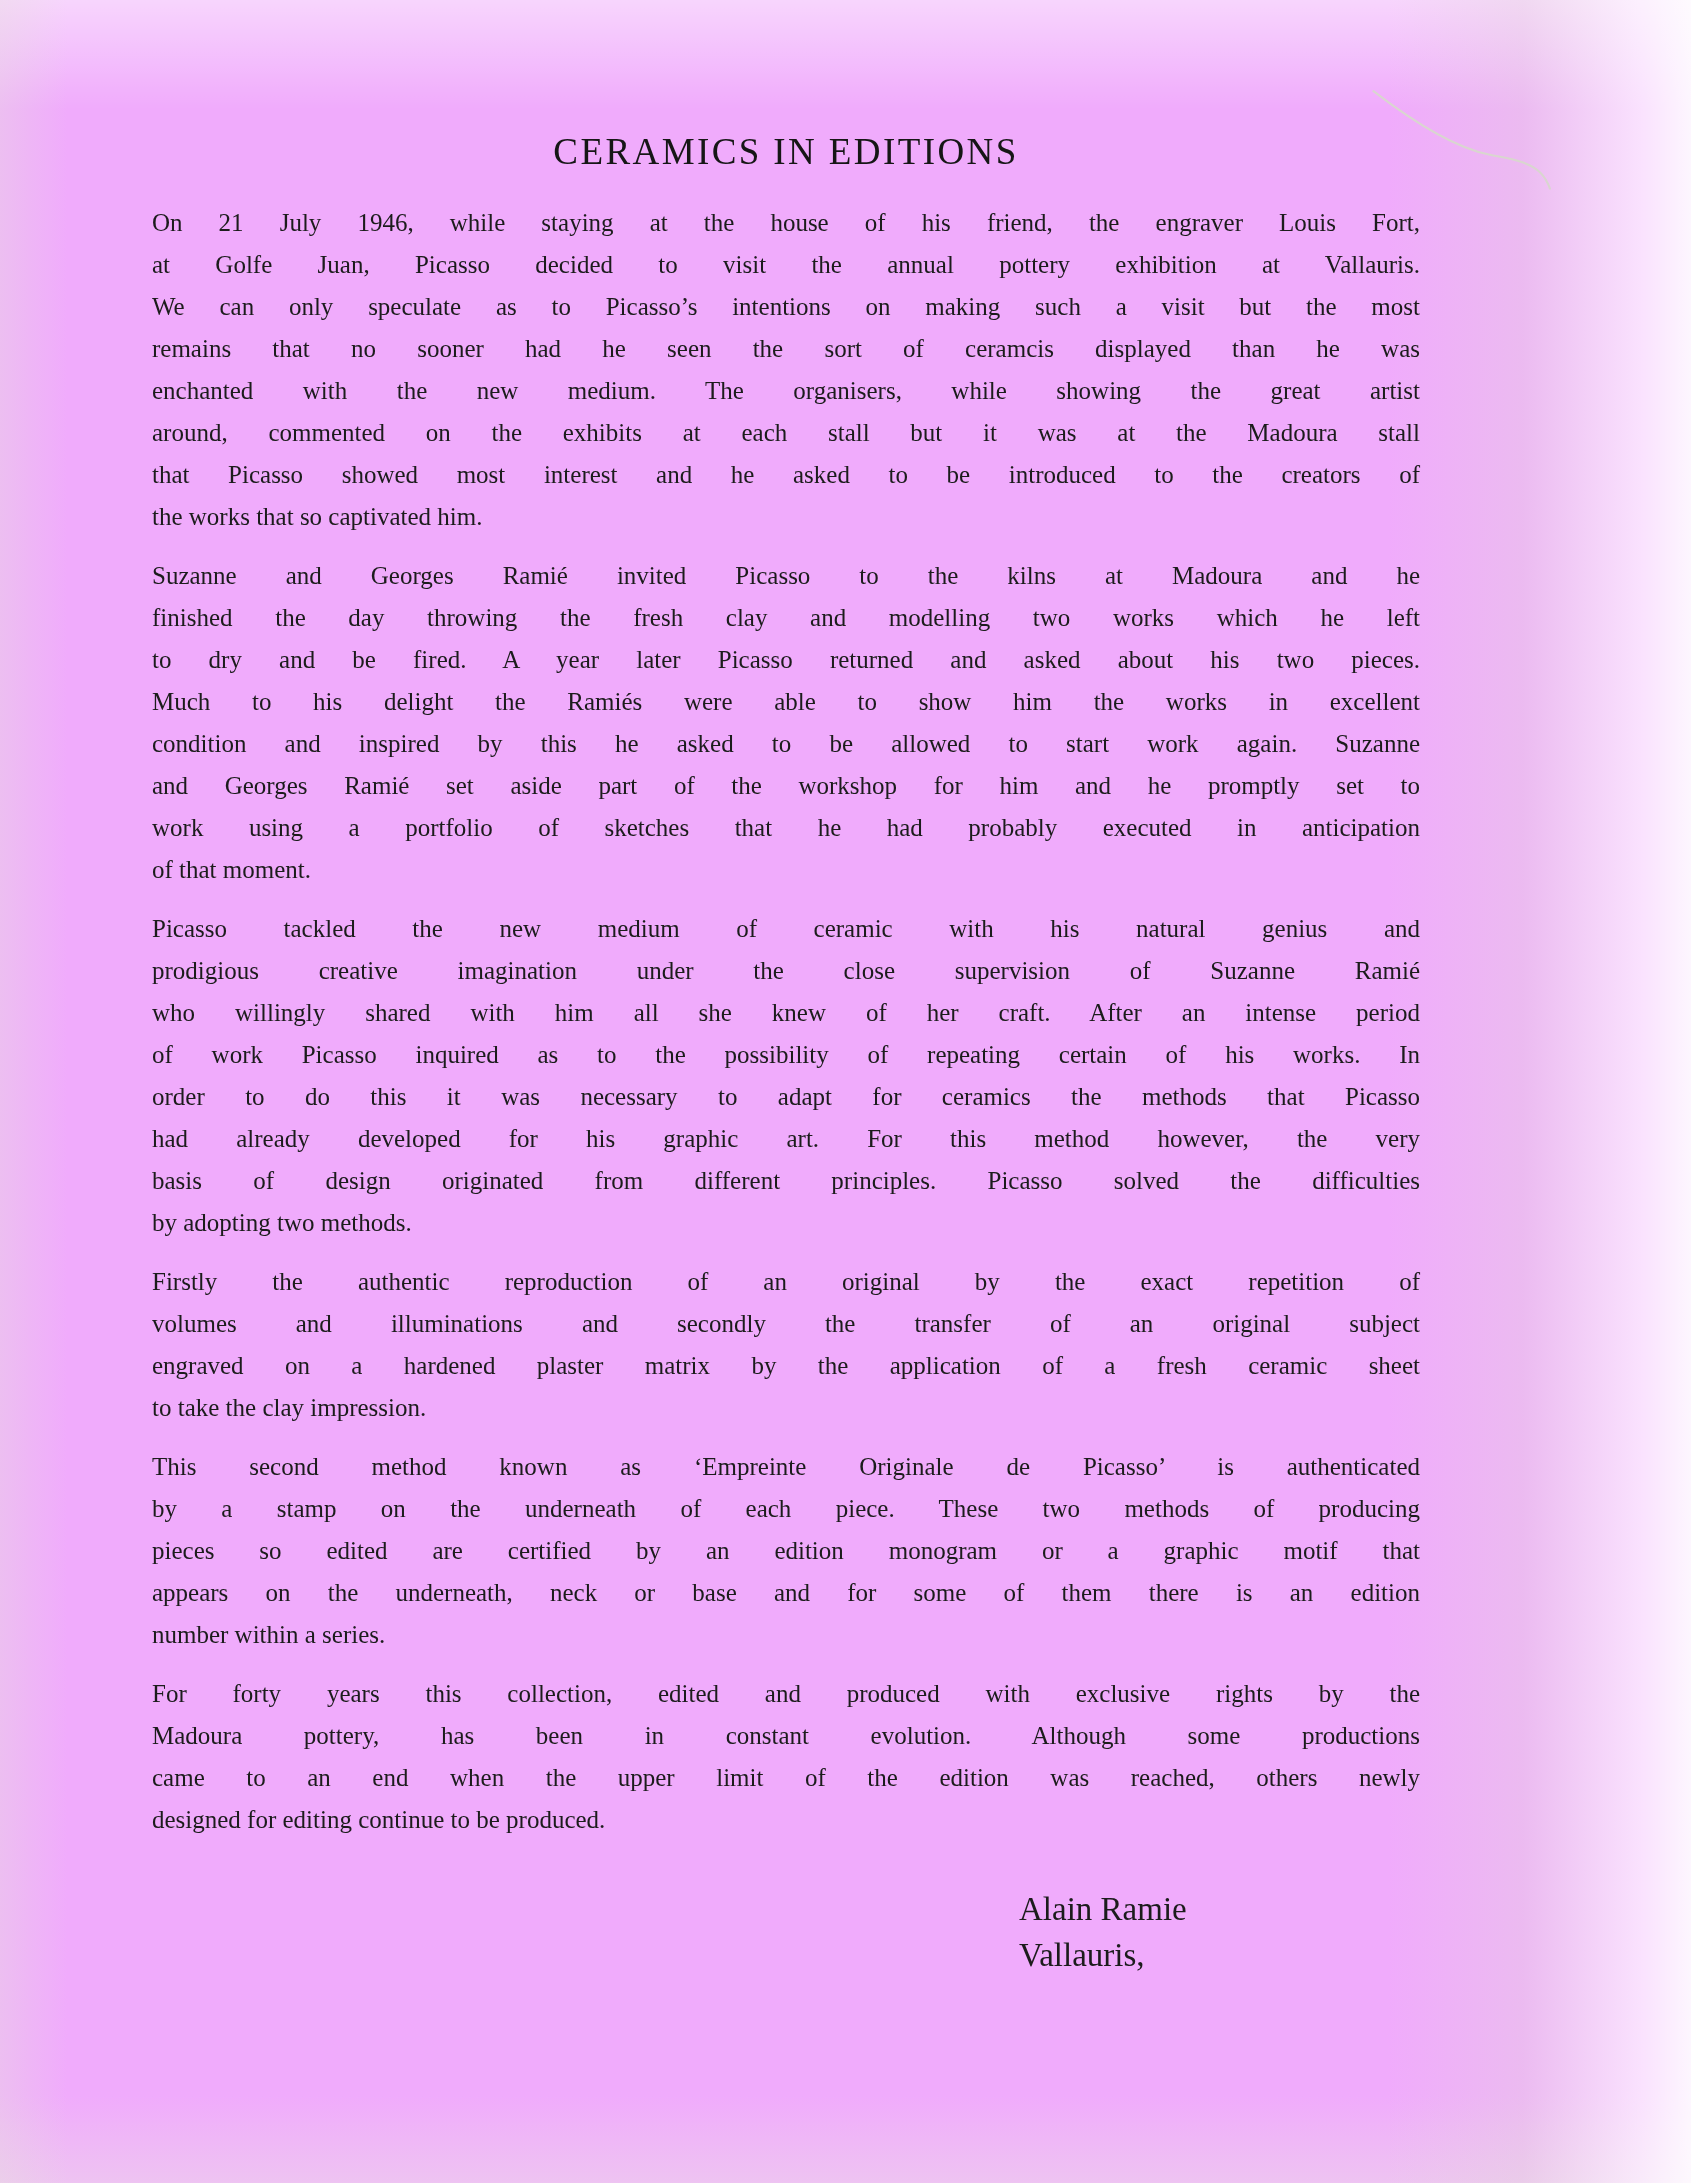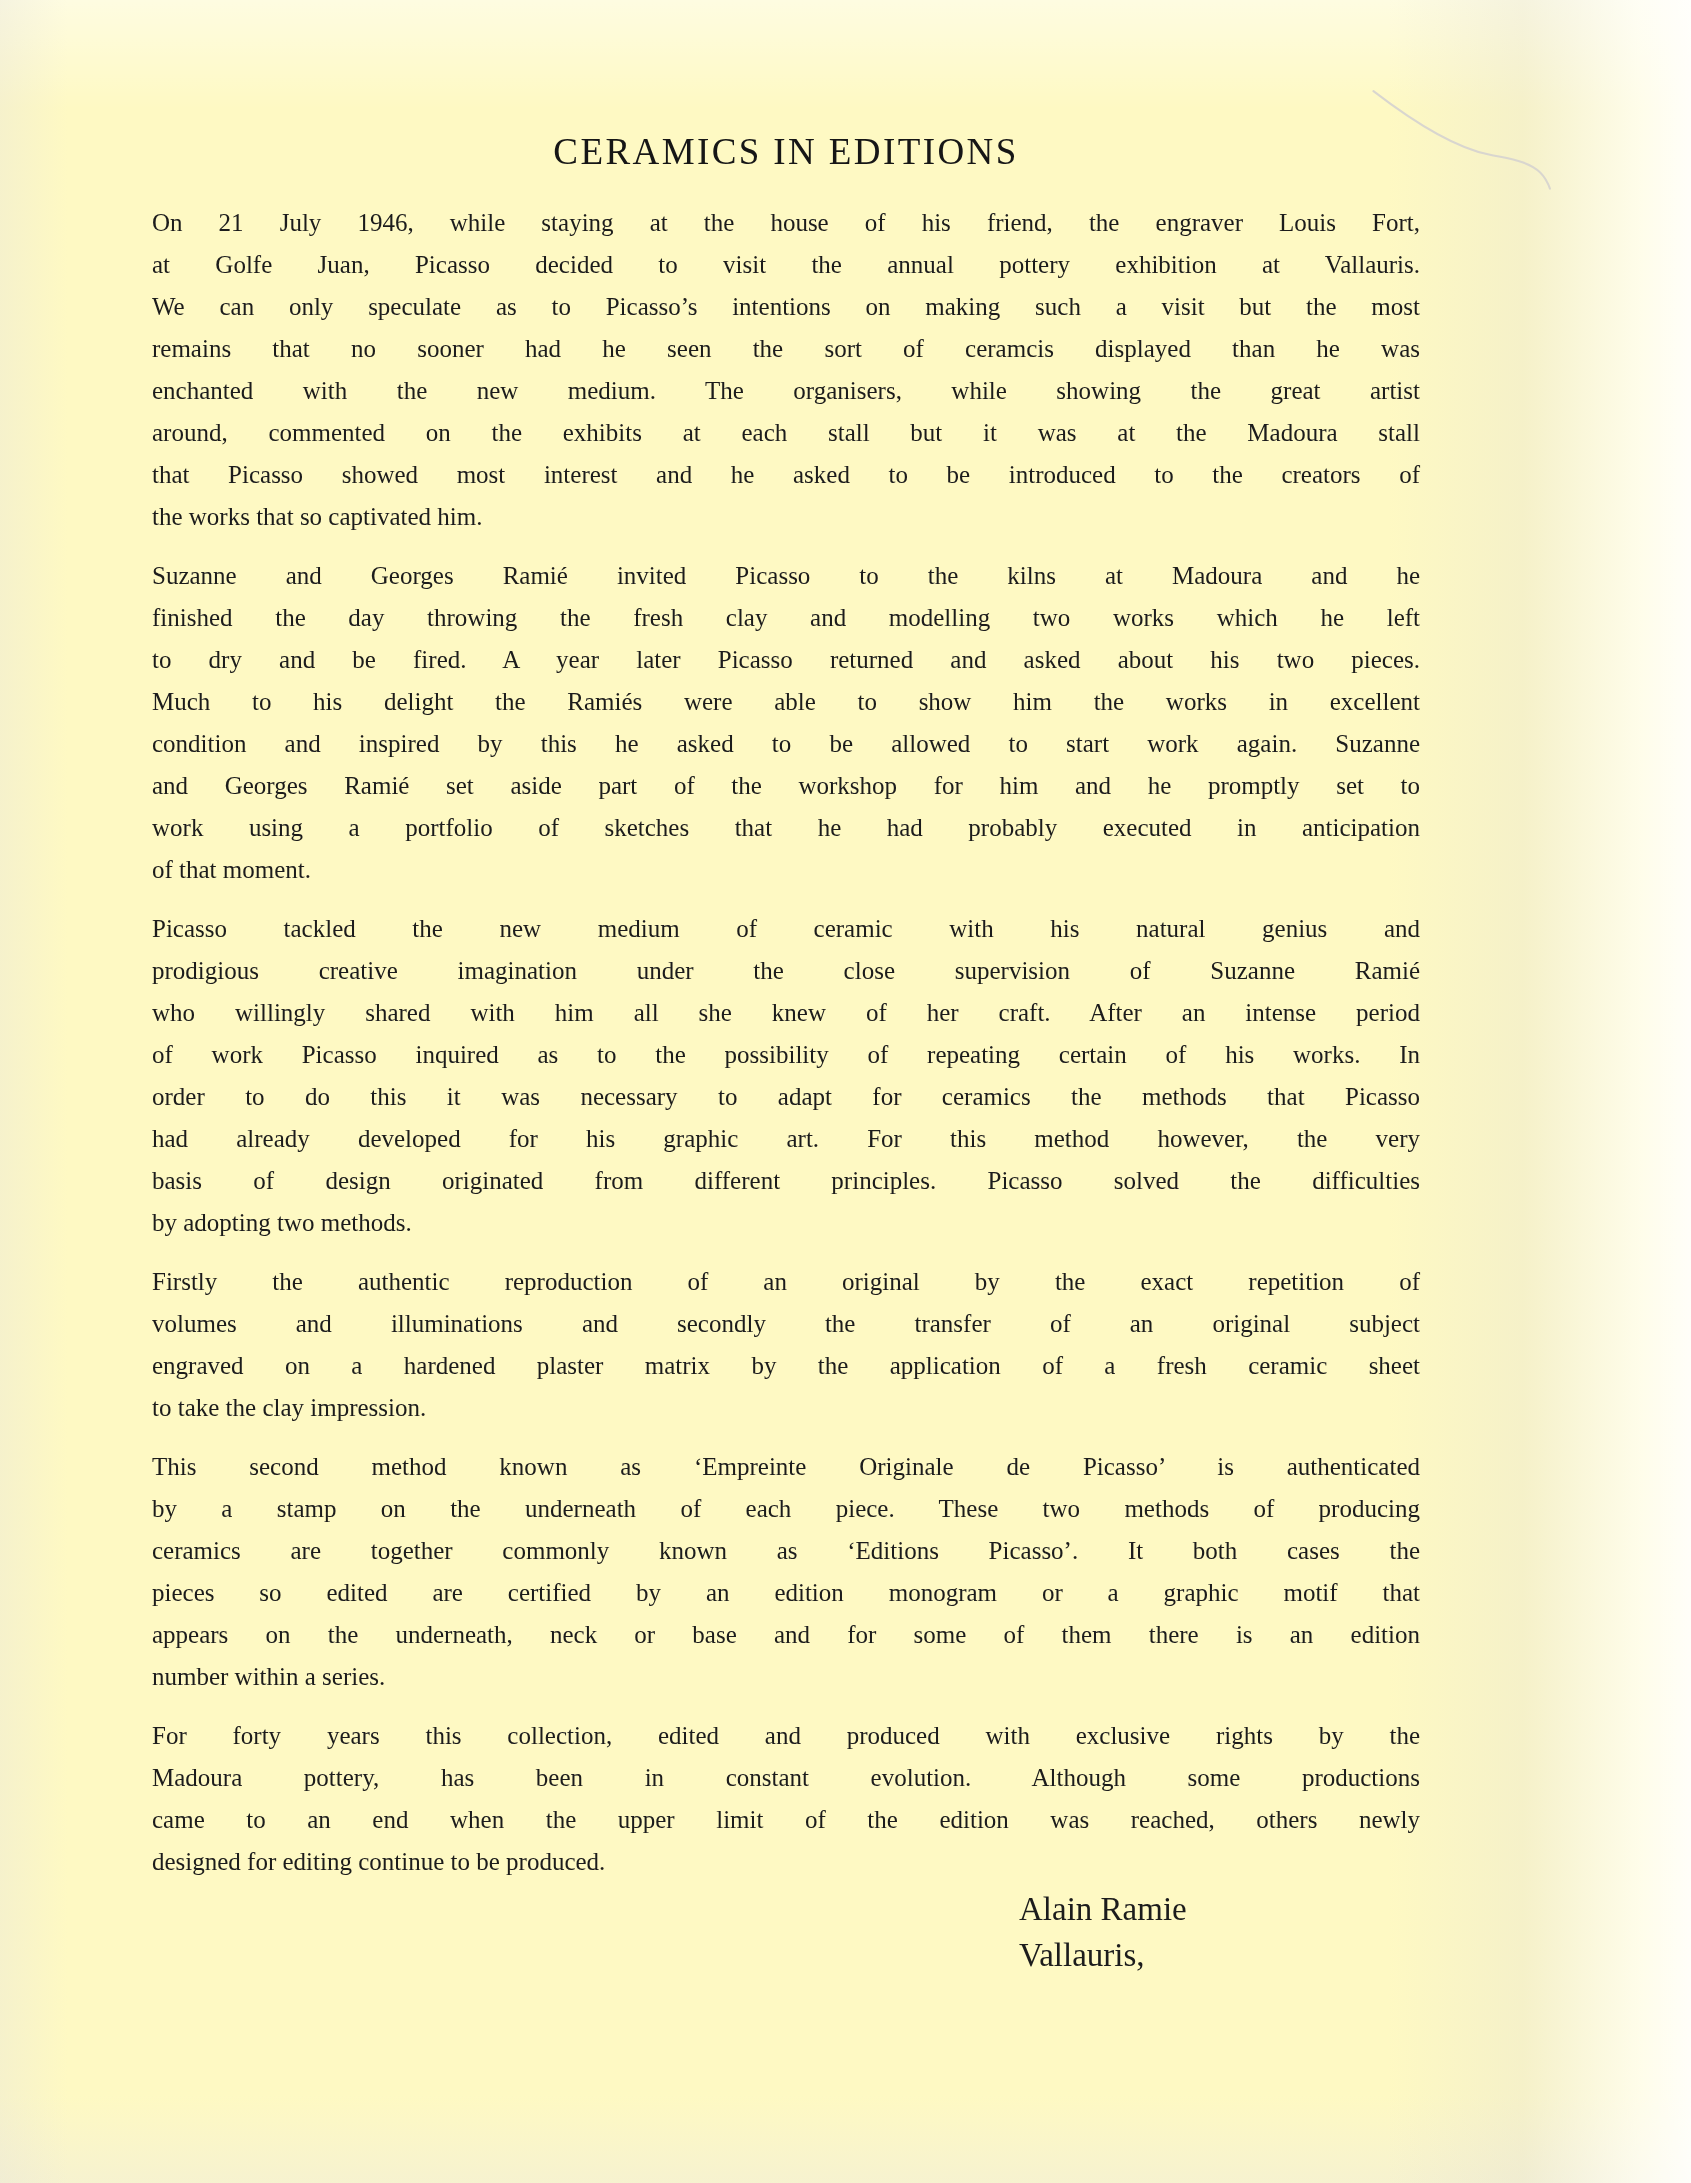--- a/index.html
+++ b/index.html
@@ -9,21 +9,21 @@
   body {
     width: 1692px;
     height: 2183px;
     background: #e9e7e2;
     font-family: "Liberation Serif", "DejaVu Serif", serif;
   }
   .page {
     position: relative;
     width: 1692px;
     height: 2183px;
-    background: #fef9c3;
+    background: #f0abfc;
     overflow: hidden;
     color: #1c1c1c;
   }
   
   .scan-shading {
     position: absolute;
     inset: 0;
     pointer-events: none;
     background:
       linear-gradient(to right,
@@ -137,21 +137,20 @@
     <div class="para">
       <div class="ln j">Firstly the authentic reproduction of an original by the exact repetition of</div>
       <div class="ln j">volumes and illuminations and secondly the transfer of an original subject</div>
       <div class="ln j">engraved on a hardened plaster matrix by the application of a fresh ceramic sheet</div>
       <div class="ln">to take the clay impression.</div>
     </div>
 
     <div class="para">
       <div class="ln j">This second method known as ‘Empreinte Originale de Picasso’ is authenticated</div>
       <div class="ln j">by a stamp on the underneath of each piece. These two methods of producing</div>
-      <div class="ln j">ceramics are together commonly known as ‘Editions Picasso’. It both cases the</div>
       <div class="ln j">pieces so edited are certified by an edition monogram or a graphic motif that</div>
       <div class="ln j">appears on the underneath, neck or base and for some of them there is an edition</div>
       <div class="ln">number within a series.</div>
     </div>
 
     <div class="para">
       <div class="ln j">For forty years this collection, edited and produced with exclusive rights by the</div>
       <div class="ln j">Madoura pottery, has been in constant evolution. Although some productions</div>
       <div class="ln j">came to an end when the upper limit of the edition was reached, others newly</div>
       <div class="ln">designed for editing continue to be produced.</div>

